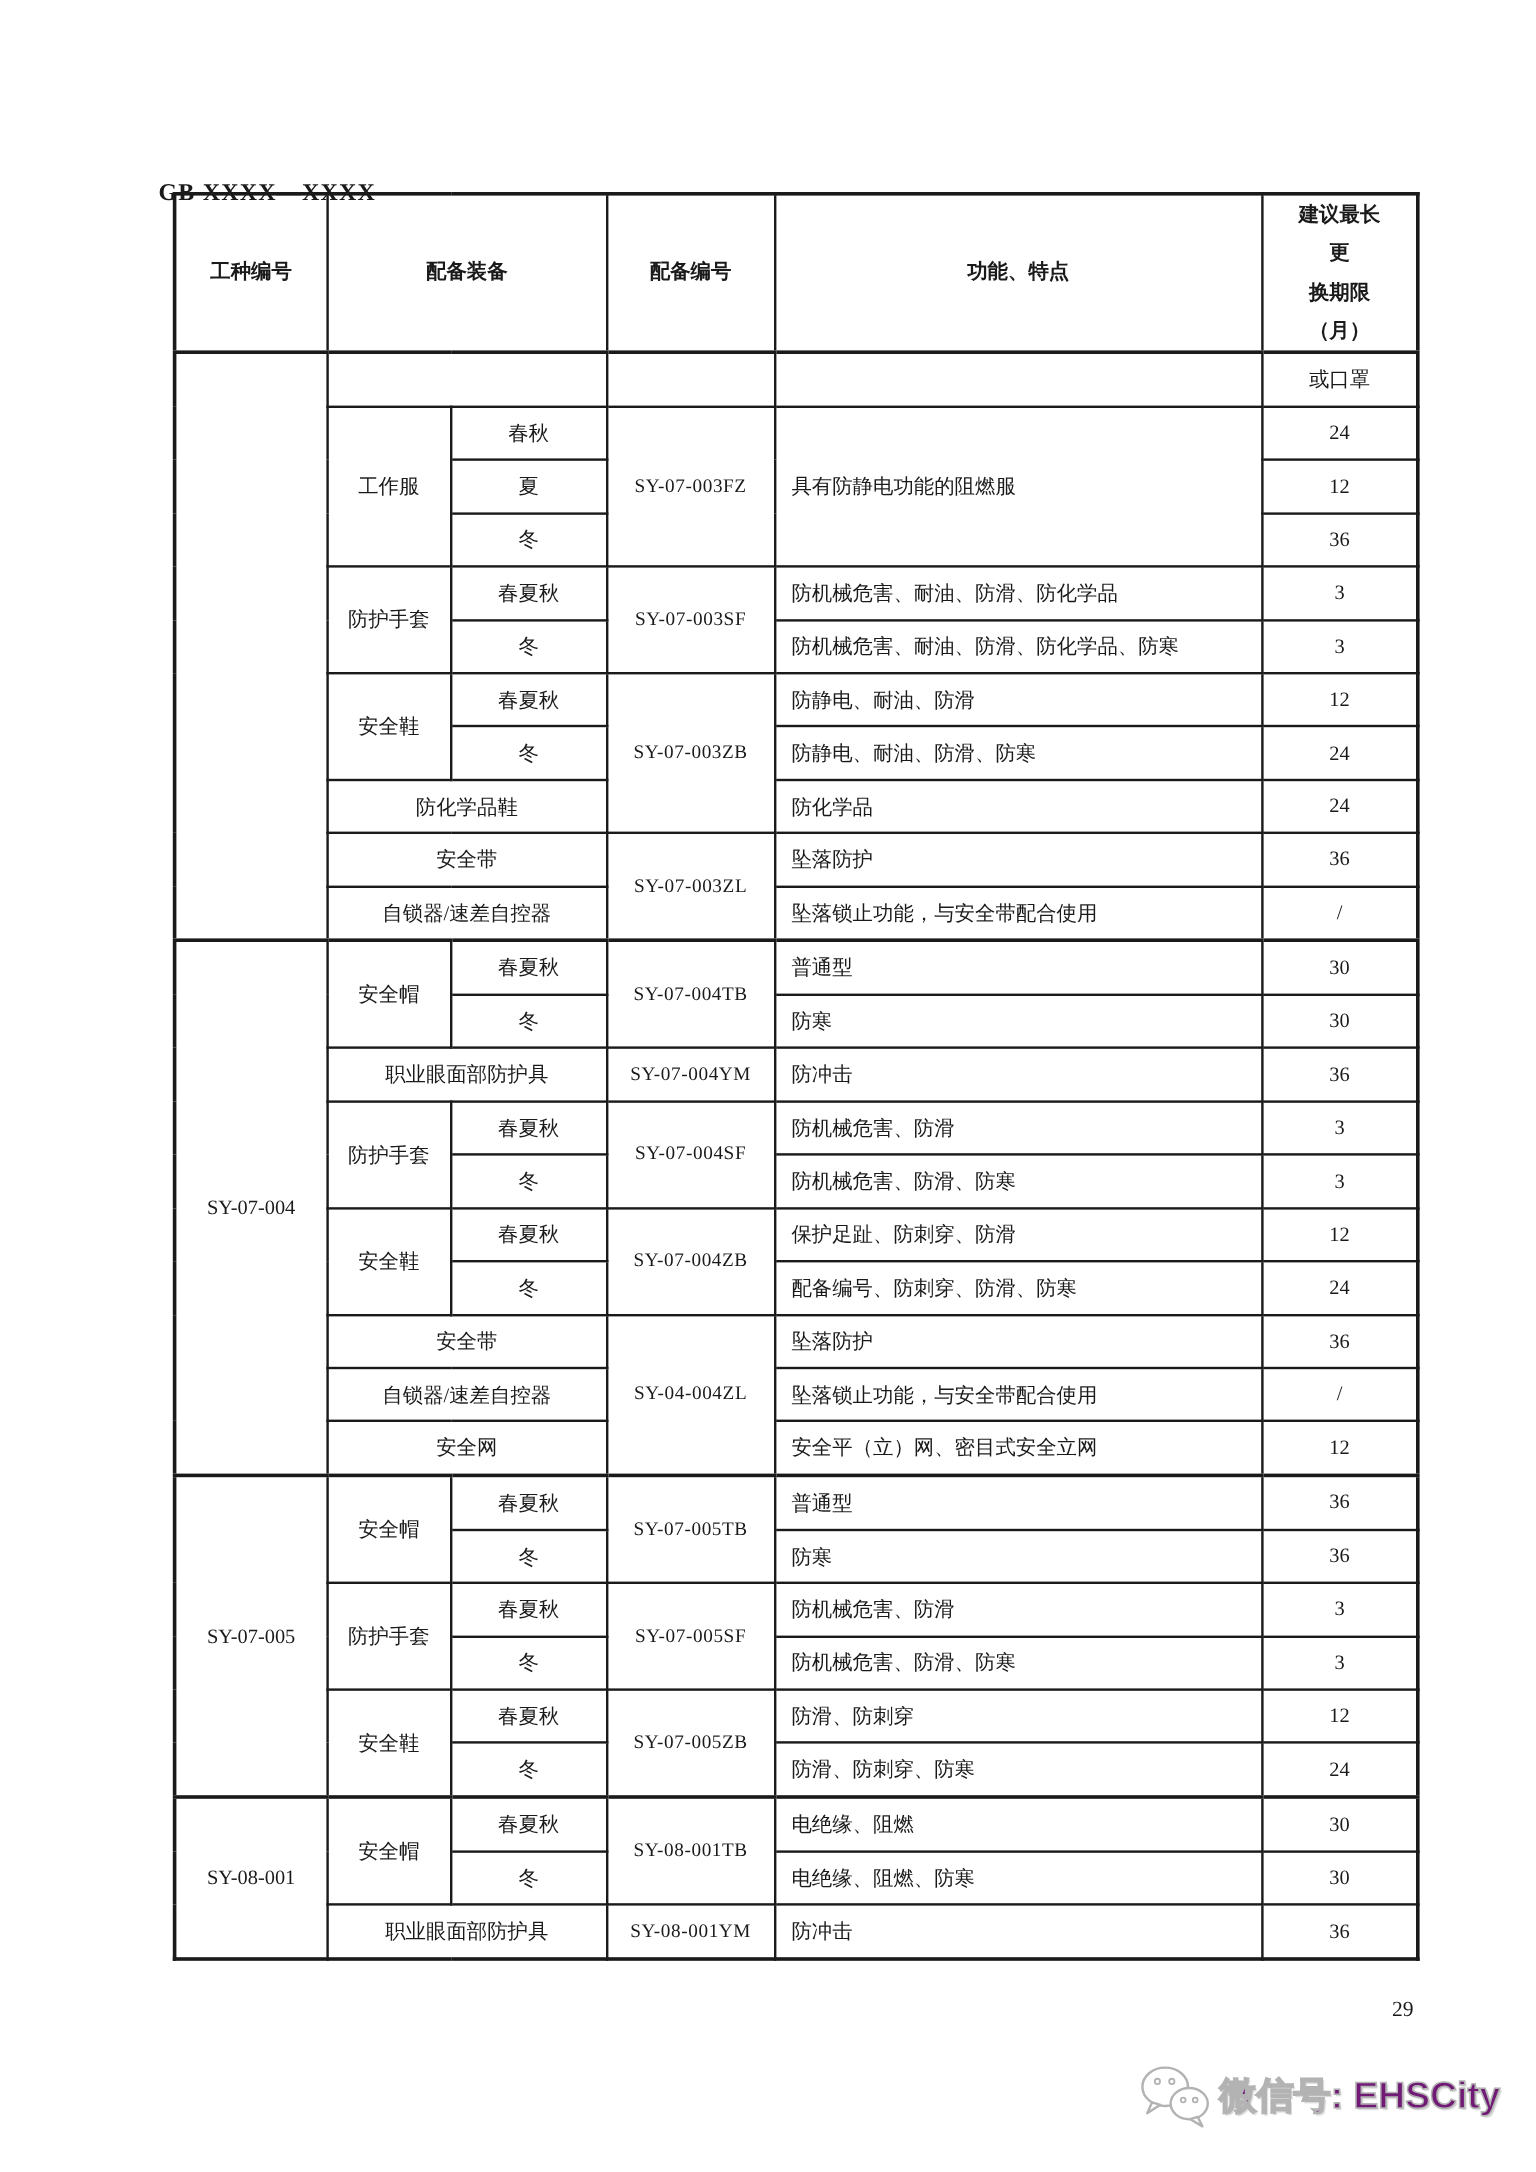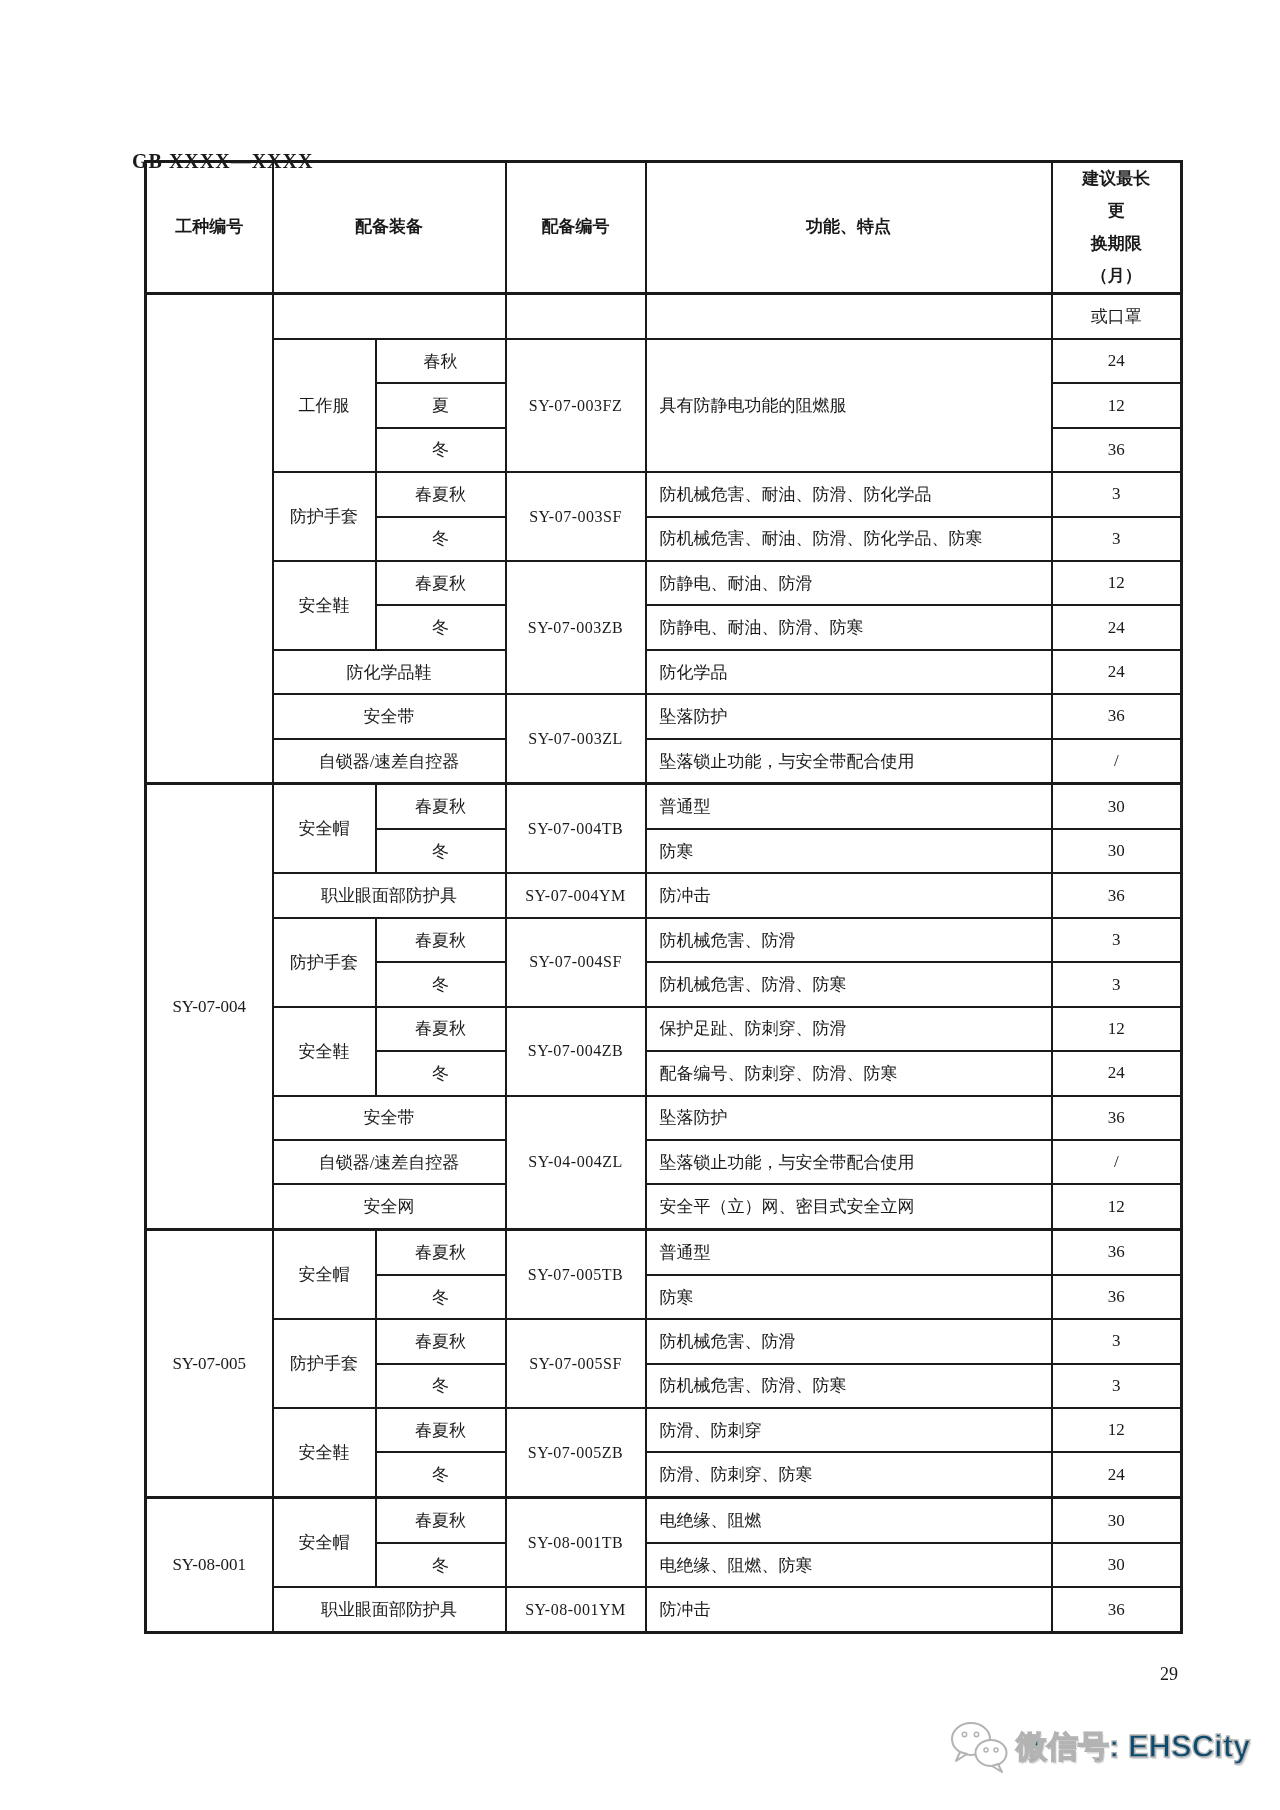--- a/index.html
+++ b/index.html
@@ -58,21 +58,21 @@
     position: absolute;
     left: 946px; top: 1718px;
     display: flex;
     align-items: center;
     gap: 4px;
   }
   .watermark-text {
     font-family: "Liberation Sans", "DejaVu Sans", sans-serif;
     font-size: 31px;
     font-weight: bold;
-    color: #0c4a6e;
+    color: #701a75;
     -webkit-text-stroke: 1.3px #b3b3b3;
     text-shadow: 1.5px 1.5px 1px #d6d6d6;
     white-space: nowrap;
   }
   .wechat-icon { display: block; }
 </style>
 </head>
 <body>
 
 <div class="doc-code">GB XXXX—XXXX</div>

